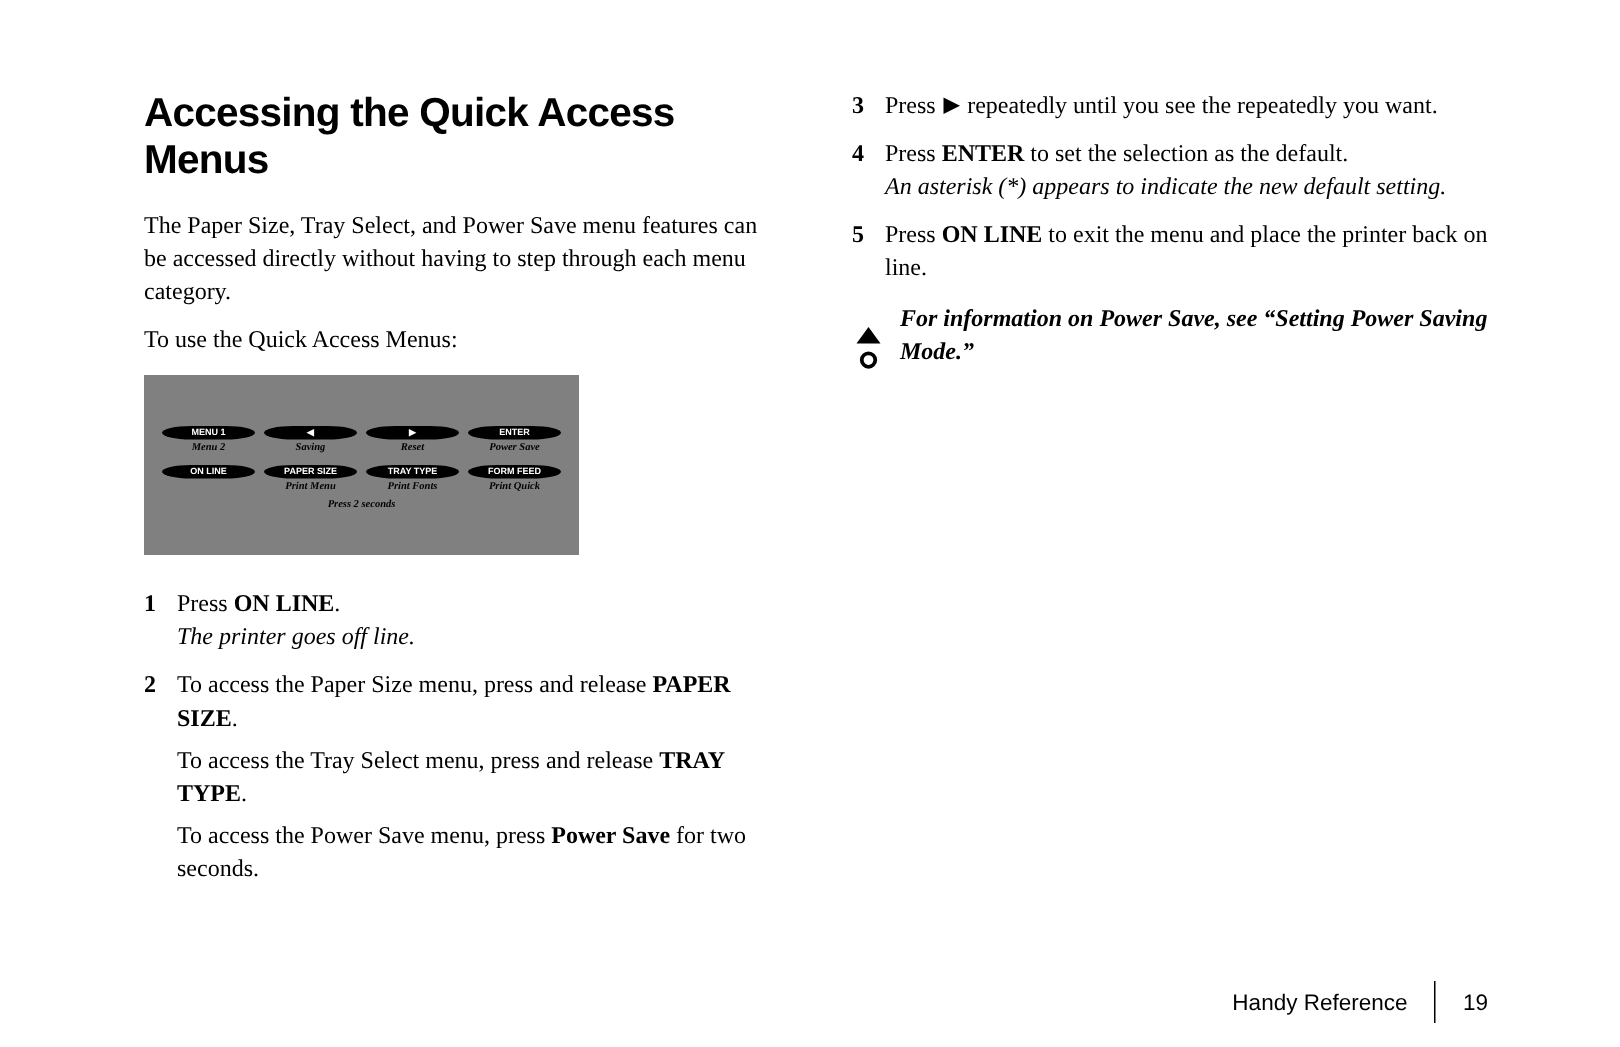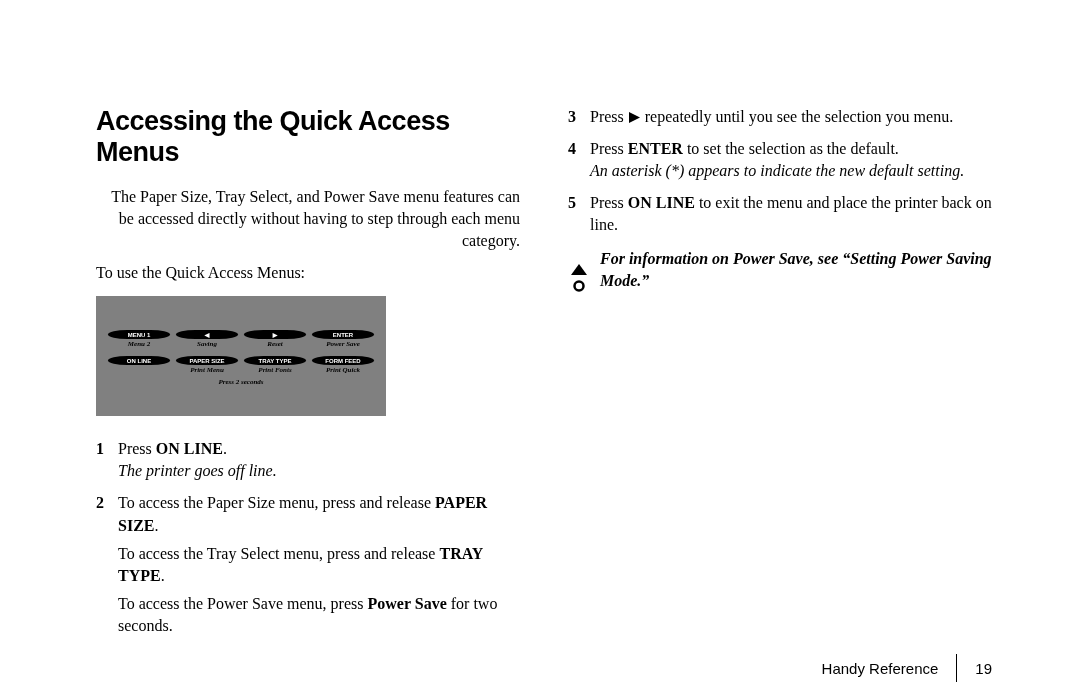--- a/index.html
+++ b/index.html
@@ -9,37 +9,35 @@
     background: #fff;
     font-family: Georgia, 'Times New Roman', serif;
     font-size: 16px;
     color: #000;
     position: relative;
   }
   .page {
     padding: 60px 88px 50px 96px;
     display: flex;
     gap: 48px;
-    margin-top: 46px;
   }
   .col {
     flex: 1;
     min-width: 0;
   }
   h1.title {
     font-family: 'Arial Black', Arial, sans-serif;
     font-weight: 900;
     font-size: 27px;
     margin-bottom: 18px;
     letter-spacing: -0.5px;
   }
   p.intro {
     line-height: 1.38;
     margin-bottom: 10px;
-    text-align: right;
   }
   p.lead {
     line-height: 1.38;
     margin-bottom: 12px;
   }
   .panel {
     width: 290px;
     height: 120px;
     background: #808080;
     margin-bottom: 22px;
@@ -220,21 +218,21 @@
         <span>To access the Power Save menu, press </span><span class="b">Power Save</span><span> for two seconds.</span>
       </li>
     </ol>
   </div>
 
   <div class="col">
     <ol class="steps start3">
       <li>
         <span>Press </span><span class="tri-inline"><svg width="13" height="13">
               <polygon points="1,1 12,6.5 1,12" fill="#000"></polygon>
-            </svg></span><span> repeatedly until you see the selection you menu.</span>
+            </svg></span><span> repeatedly until you see the repeatedly you want.</span>
       </li>
       <li>
         <span>Press </span><span class="b">ENTER</span><span> to set the selection as the default.</span><br>
         <span class="i">An asterisk (*) appears to indicate the new default setting.</span>
       </li>
       <li>
         <span>Press </span><span class="b">ON LINE</span><span> to exit the menu and place the printer back on line.</span>
       </li>
     </ol>
 

